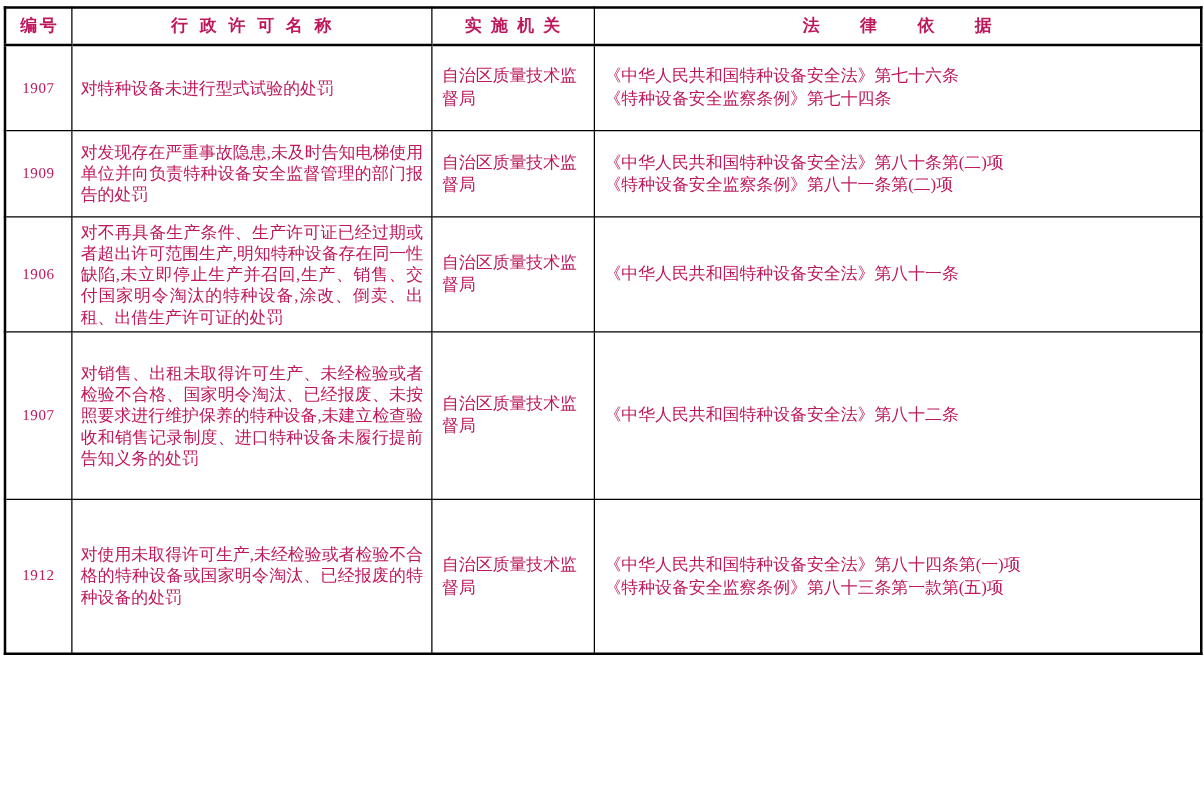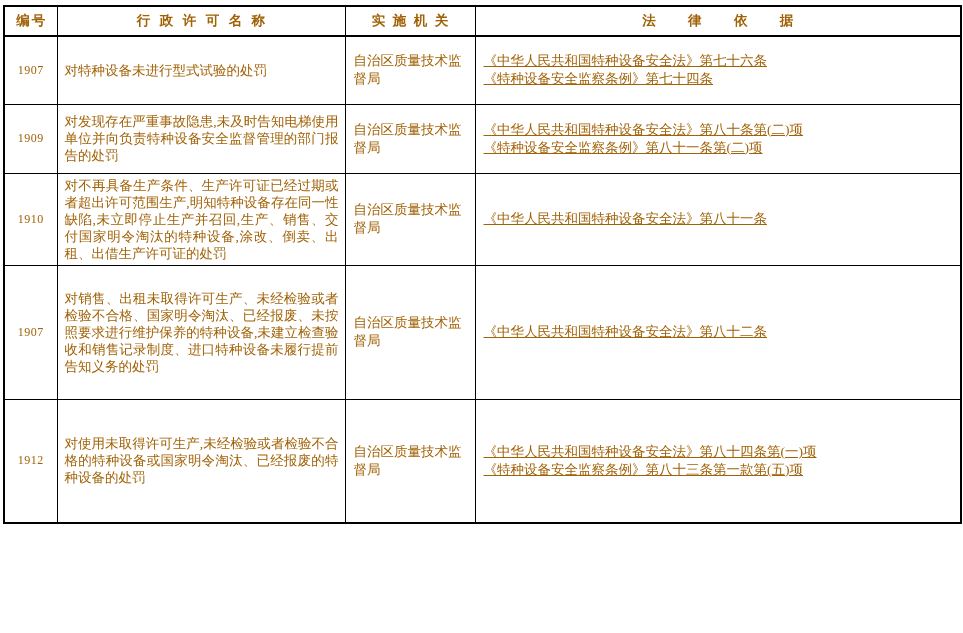--- a/index.html
+++ b/index.html
@@ -3,21 +3,21 @@
 <meta charset="utf-8">
 <style>
   * { box-sizing: border-box; }
   html, body { margin: 0; padding: 0; background: #ffffff; }
   .page {
     position: relative;
     width: 963px;
     height: 633px;
     background: #ffffff;
     font-family: "Liberation Serif", "DejaVu Serif", serif;
-    color: #a16207;
+    color: #be185d;
     overflow: hidden;
   }
   table.permit-table {
     position: absolute;
     left: 3px;
     top: 5px;
     width: 957px;
     border-collapse: collapse;
     table-layout: fixed;
     border: 2px solid #000;
@@ -52,21 +52,20 @@
     line-height: 17px;
   }
   td.c-agency {
     padding: 2px 4px 2px 8px;
     line-height: 18px;
   }
   td.c-legal {
     padding: 2px 6px 2px 8px;
     line-height: 18px;
     white-space: pre-line;
-    text-decoration: underline;
   }
   
   tbody tr:nth-child(1) { height: 68px; }
   tbody tr:nth-child(2) { height: 69px; }
   tbody tr:nth-child(3) { height: 71px; }
   tbody tr:nth-child(4) { height: 134px; }
   tbody tr:nth-child(5) { height: 124px; }
   tbody tr:nth-child(6) { height: 65px; }
   tbody tr:nth-child(7) { height: 63px; }
 </style>
@@ -101,21 +100,21 @@
 
     <tr>
       <td class="c-id">1909</td>
       <td class="c-name">对发现存在严重事故隐患,未及时告知电梯使用单位并向负责特种设备安全监督管理的部门报告的处罚</td>
       <td class="c-agency">自治区质量技术监督局</td>
       <td class="c-legal">《中华人民共和国特种设备安全法》第八十条第(二)项
 《特种设备安全监察条例》第八十一条第(二)项</td>
     </tr>
 
     <tr>
-      <td class="c-id">1910</td>
+      <td class="c-id">1906</td>
       <td class="c-name">对不再具备生产条件、生产许可证已经过期或者超出许可范围生产,明知特种设备存在同一性缺陷,未立即停止生产并召回,生产、销售、交付国家明令淘汰的特种设备,涂改、倒卖、出租、出借生产许可证的处罚</td>
       <td class="c-agency">自治区质量技术监督局</td>
       <td class="c-legal">《中华人民共和国特种设备安全法》第八十一条</td>
     </tr>
 
     <tr>
       <td class="c-id">1907</td>
       <td class="c-name">对销售、出租未取得许可生产、未经检验或者检验不合格、国家明令淘汰、已经报废、未按照要求进行维护保养的特种设备,未建立检查验收和销售记录制度、进口特种设备未履行提前告知义务的处罚</td>
       <td class="c-agency">自治区质量技术监督局</td>
       <td class="c-legal">《中华人民共和国特种设备安全法》第八十二条</td>

